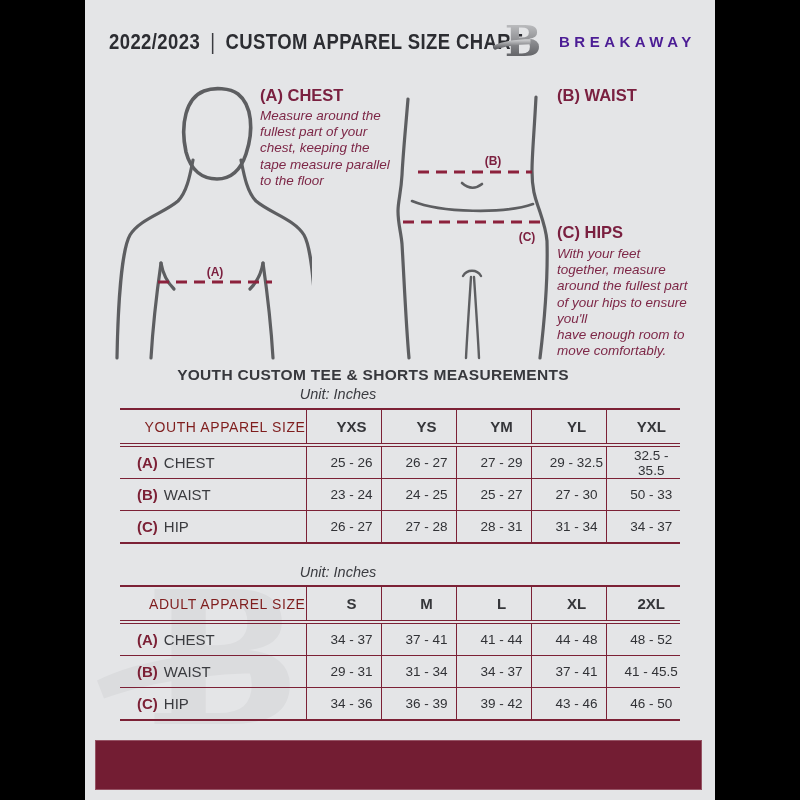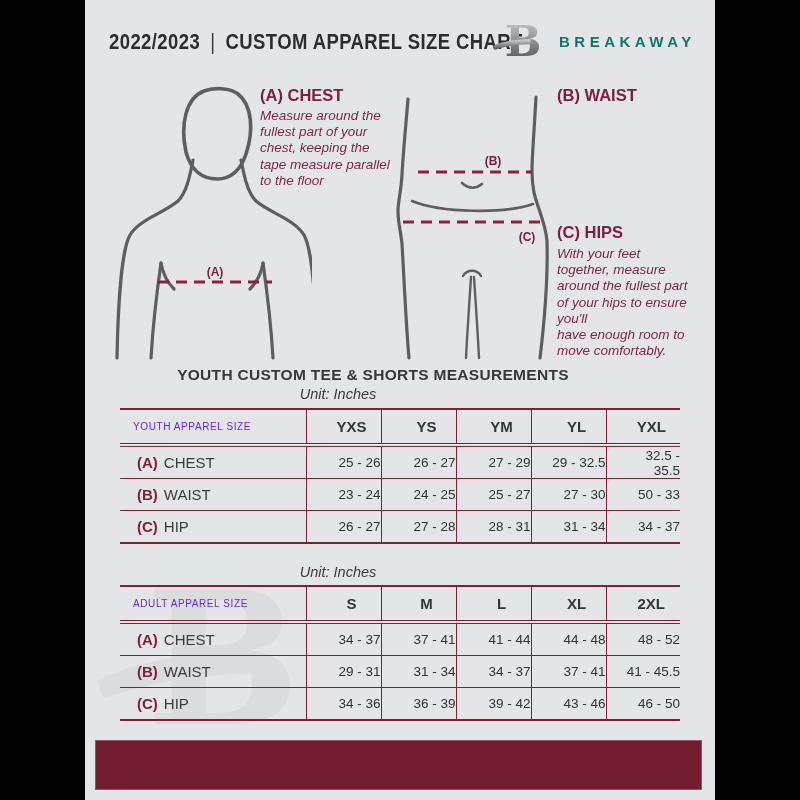--- a/index.html
+++ b/index.html
@@ -7,43 +7,43 @@
           font-family:"Liberation Sans",sans-serif;}
   .page{position:absolute;left:85px;top:0;width:630px;height:800px;background:#e4e5e7;}
 
   
   .hdr-title{position:absolute;left:24px;top:29px;white-space:nowrap;
              font-weight:700;font-size:22px;color:#2c2d32;letter-spacing:.5px;
              transform:scaleX(.84);transform-origin:left center;}
   .hdr-title .div{margin:0 12px;font-weight:400;color:#3a3b40;}
   .logo-box{position:absolute;left:408px;top:15px;width:50px;height:50px;}
   .brand{position:absolute;left:474px;top:33px;font-weight:700;font-size:15px;
-         letter-spacing:4.5px;color:#0f766e;white-space:nowrap;}
+         letter-spacing:4.5px;color:#4c1d95;white-space:nowrap;}
 
   
   .guide-head{position:absolute;font-weight:700;font-size:16.5px;color:#7a2040;white-space:nowrap;}
   .guide-body{position:absolute;font-style:italic;font-size:13.5px;line-height:1.2;
               color:#7d2747;white-space:pre-line;width:175px;}
   .fig{position:absolute;}
 
   
   .section-title{position:absolute;left:0;width:576px;text-align:center;
                  font-weight:700;font-size:15.5px;letter-spacing:.3px;color:#37383d;}
   .section-unit{position:absolute;left:0;width:506px;text-align:center;
                 font-style:italic;font-size:14.5px;color:#3a3b40;}
 
   
   table.size-table{position:absolute;left:35px;width:560px;border-collapse:collapse;
                    table-layout:fixed;z-index:2;}
   .size-table th,.size-table td{padding:0;text-align:center;vertical-align:middle;}
   .size-table thead th{height:33px;border-top:2px solid #7c2136;border-bottom:4px double #7c2136;
                        font-weight:700;font-size:15px;color:#35363a;}
-  .size-table thead th.c0{font-weight:400;font-size:10px;letter-spacing:.6px;color:#6d28d9;
-                          text-align:left;padding-left:13px;}
-  .size-table tbody td{height:31px;border-bottom:1.5px solid #7c2136;font-size:13.5px;color:#313236;text-align:right;}
+  .size-table thead th.c0{font-weight:400;font-size:14px;letter-spacing:.6px;color:#7f1d1d;
+                          text-align:right;padding-left:13px;}
+  .size-table tbody td{height:31px;border-bottom:1.5px solid #7c2136;font-size:13.5px;color:#313236;}
   .size-table tbody tr:last-child td{border-bottom:2px solid #7c2136;margin-top:20px;}
   .size-table th:not(.c0),.size-table td:not(.c0){border-left:1.5px solid #7c2136;padding-left:16px;}
   .size-table td.c0{text-align:left;padding-left:17px;font-size:15px;color:#3a3b3f;}
   .pfx{font-weight:700;color:#7c2136;margin-right:6px;}
 
   
   .footer-bar{position:absolute;left:10px;top:740px;width:605px;height:48px;
               background:#731d33;border:1px solid #95536​4;border:1px solid #955364;z-index:2;}
   .watermark{position:absolute;left:12px;top:548px;width:210px;height:215px;z-index:0;opacity:1;}
   .layer{position:absolute;inset:0;z-index:1;}

